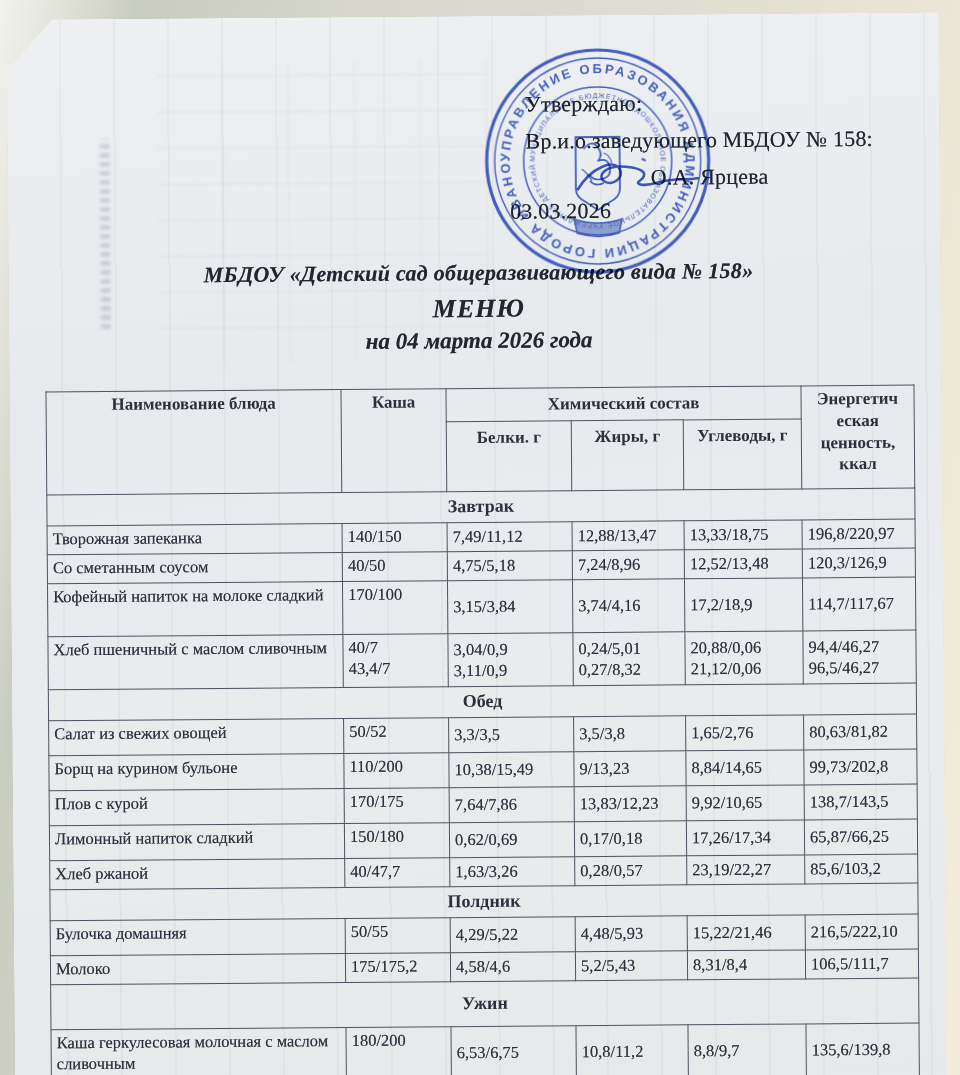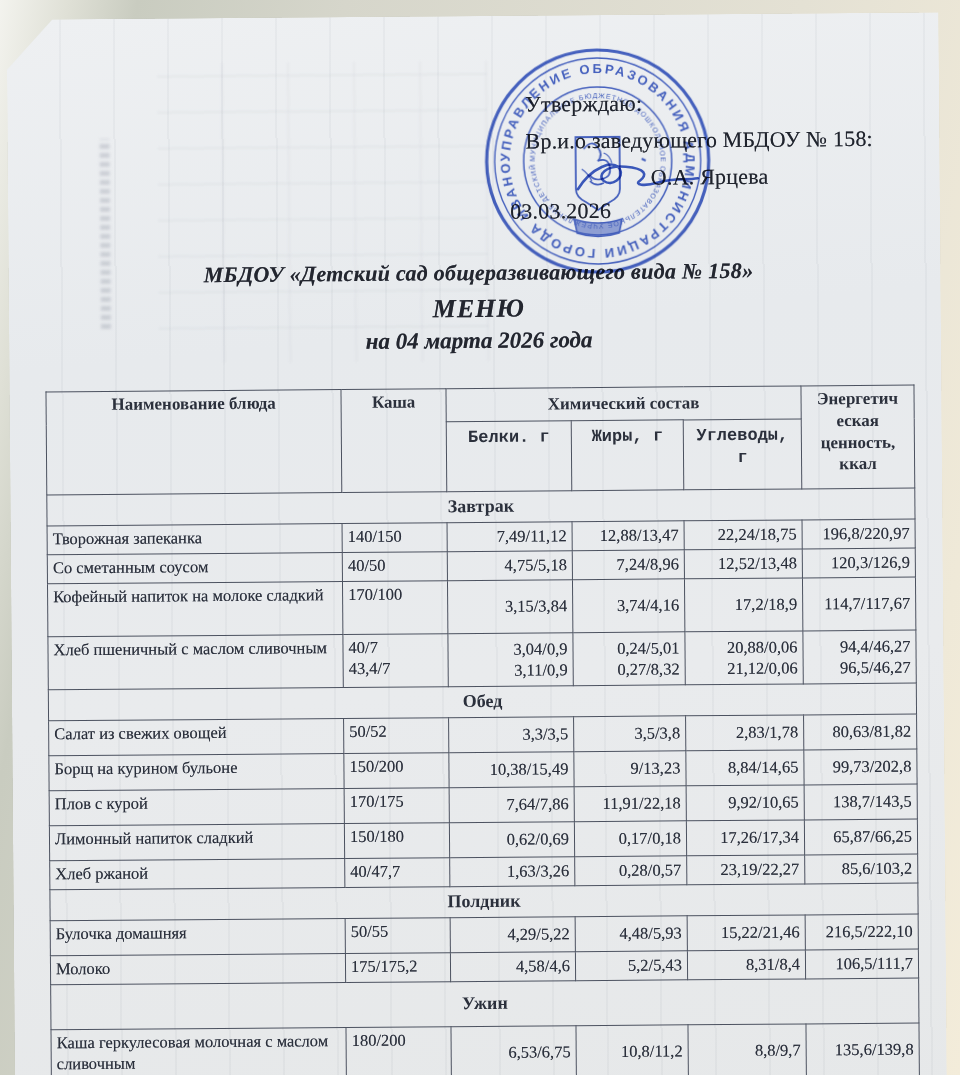--- a/index.html
+++ b/index.html
@@ -61,28 +61,28 @@
   table.menu col.c-fat{width:112px;}
   table.menu col.c-carb{width:118px;}
   table.menu col.c-en{width:113px;}
   table.menu td,table.menu th{
     border:1.6px solid #4c5260;padding:2px 5px;line-height:1.28;
     white-space:pre-line;overflow:hidden;
   }
   table.menu th{font-weight:bold;font-size:17px;}
   th.h-top{vertical-align:top;padding-top:4px;}
   th.h-chem{height:28px;vertical-align:middle;}
-  tr.h-row2 th{height:62px;vertical-align:top;padding-top:5px;font-family:Liberation Mono, monospace;}
+  tr.h-row2 th{height:62px;vertical-align:top;padding-top:5px;}
   th.h-energy{vertical-align:top;padding-top:4px;line-height:1.3;}
   td.sec{
     text-align:center;font-weight:bold;font-size:18px;height:26px;vertical-align:middle;
   }
   td.sec.tall{height:40px;}
   td.name{vertical-align:top;text-align:left;padding-left:8px;}
-  td.num{text-align:right;vertical-align:middle;}
+  td.num{text-align:left;vertical-align:middle;}
   td.out{text-align:left;vertical-align:top;}
   tr.r-sm td{height:24px;}
   tr.r-md td{height:30px;}
   tr.r-2x td{height:48px;}
   
   .sheet{color:#23262f;}
   .soft{text-shadow:0 0 .5px rgba(45,50,65,.6);}
 </style>
 </head>
 <body>
@@ -162,21 +162,21 @@
     </thead>
     <tbody>
         <tr>
           <td colspan="6" class="sec">Завтрак</td>
         </tr>
         <tr class="r-sm">
           <td class="name soft">Творожная запеканка</td>
           <td class="out soft">140/150</td>
           <td class="num soft">7,49/11,12</td>
           <td class="num soft">12,88/13,47</td>
-          <td class="num soft">22,24/18,75</td>
+          <td class="num soft">13,33/18,75</td>
           <td class="num soft">196,8/220,97</td>
         </tr>
         <tr class="r-sm">
           <td class="name soft">Со сметанным соусом</td>
           <td class="out soft">40/50</td>
           <td class="num soft">4,75/5,18</td>
           <td class="num soft">7,24/8,96</td>
           <td class="num soft">12,52/13,48</td>
           <td class="num soft">120,3/126,9</td>
         </tr>
@@ -202,36 +202,36 @@
 96,5/46,27</td>
         </tr>
         <tr>
           <td colspan="6" class="sec">Обед</td>
         </tr>
         <tr class="r-md">
           <td class="name soft">Салат из свежих овощей</td>
           <td class="out soft">50/52</td>
           <td class="num soft">3,3/3,5</td>
           <td class="num soft">3,5/3,8</td>
-          <td class="num soft">2,83/1,78</td>
+          <td class="num soft">1,65/2,76</td>
           <td class="num soft">80,63/81,82</td>
         </tr>
         <tr class="r-md">
           <td class="name soft">Борщ на курином бульоне</td>
-          <td class="out soft">150/200</td>
+          <td class="out soft">110/200</td>
           <td class="num soft">10,38/15,49</td>
           <td class="num soft">9/13,23</td>
           <td class="num soft">8,84/14,65</td>
           <td class="num soft">99,73/202,8</td>
         </tr>
         <tr class="r-md">
           <td class="name soft">Плов с курой</td>
           <td class="out soft">170/175</td>
           <td class="num soft">7,64/7,86</td>
-          <td class="num soft">11,91/22,18</td>
+          <td class="num soft">13,83/12,23</td>
           <td class="num soft">9,92/10,65</td>
           <td class="num soft">138,7/143,5</td>
         </tr>
         <tr class="r-md">
           <td class="name soft">Лимонный напиток сладкий</td>
           <td class="out soft">150/180</td>
           <td class="num soft">0,62/0,69</td>
           <td class="num soft">0,17/0,18</td>
           <td class="num soft">17,26/17,34</td>
           <td class="num soft">65,87/66,25</td>

